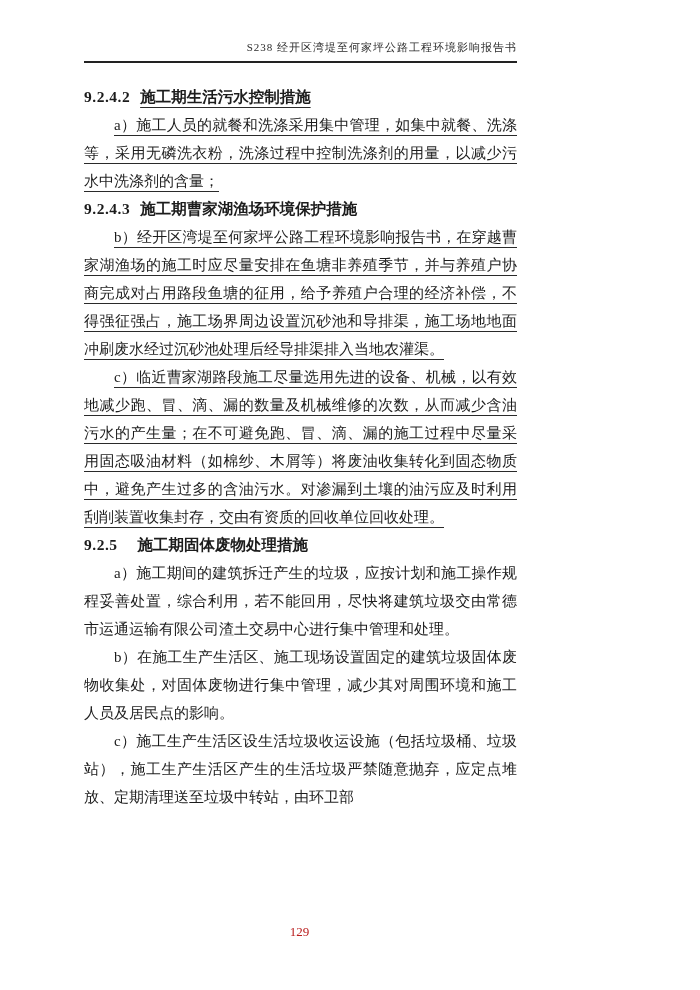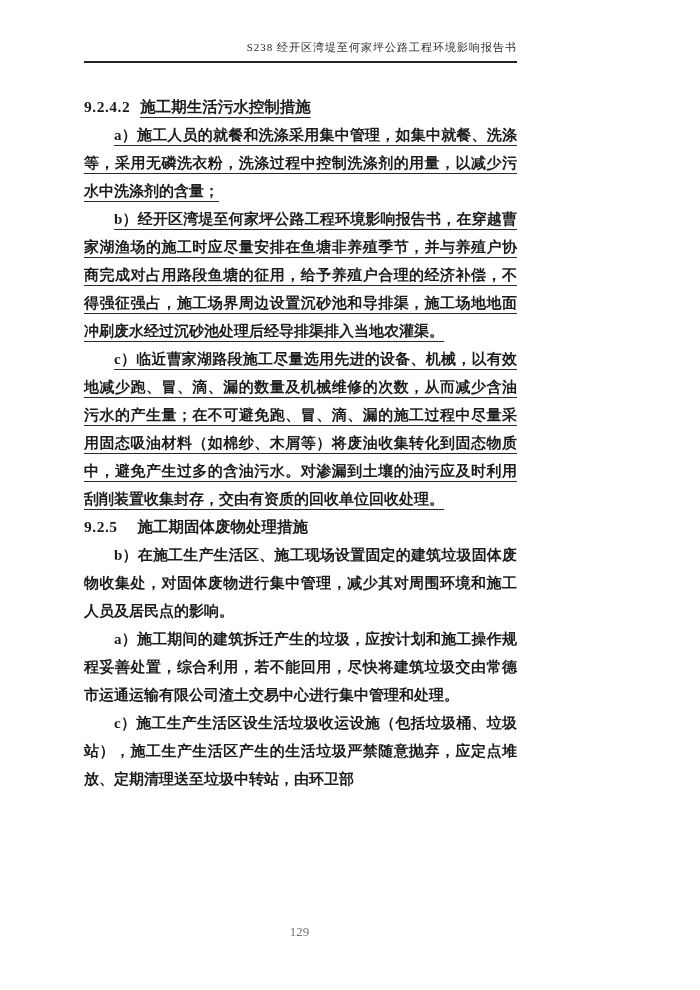--- a/index.html
+++ b/index.html
@@ -30,81 +30,82 @@
     border-bottom: 2px solid #222222;
   }
   .content {
     position: absolute;
     top: 83px;
     left: 84px;
     right: 82px;
     font-size: 15px;
     line-height: 28px;
     text-align: justify;
-    margin-top: 10px;
   }
   .section-heading {
     font-weight: bold;
     font-size: 15.5px;
     line-height: 28px;
     text-align: left;
   }
   .h-num {
     margin-right: 10px;
     letter-spacing: 0.5px;
   }
   .h-num.wide {
     margin-right: 20px;
   }
   .para {
     margin: 0;
     text-indent: 2em;
-    font-weight: bold;
   }
   .u {
     text-decoration: underline;
     text-decoration-thickness: 1px;
     text-underline-offset: 5px;
     text-decoration-color: #2a2a2a;
   }
   .footer {
     position: absolute;
     bottom: 51px;
     left: 0;
     right: 0;
     text-align: center;
     font-size: 13px;
     line-height: 15px;
-    color: #737373;
+    color: #b91c1c;
   }
 </style>
 </head>
 <body>
 
 <div class="page">
 
   <div class="running-header">
     <span>S238 经开区湾堤至何家坪公路工程环境影响报告书</span>
   </div>
 
   <div class="content">
 
     <div class="section-heading">
       <span class="h-num">9.2.4.2</span><span class="u">施工期生活污水控制措施</span>
     </div>
     <p class="para u">a）施工人员的就餐和洗涤采用集中管理，如集中就餐、洗涤等，采用无磷洗衣粉，洗涤过程中控制洗涤剂的用量，以减少污水中洗涤剂的含量；</p>
 
+    <div class="section-heading">
+      <span class="h-num">9.2.4.3</span><span>施工期曹家湖渔场环境保护措施</span>
+    </div>
     <p class="para u">b）经开区湾堤至何家坪公路工程环境影响报告书，在穿越曹家湖渔场的施工时应尽量安排在鱼塘非养殖季节，并与养殖户协商完成对占用路段鱼塘的征用，给予养殖户合理的经济补偿，不得强征强占，施工场界周边设置沉砂池和导排渠，施工场地地面冲刷废水经过沉砂池处理后经导排渠排入当地农灌渠。</p>
     <p class="para u">c）临近曹家湖路段施工尽量选用先进的设备、机械，以有效地减少跑、冒、滴、漏的数量及机械维修的次数，从而减少含油污水的产生量；在不可避免跑、冒、滴、漏的施工过程中尽量采用固态吸油材料（如棉纱、木屑等）将废油收集转化到固态物质中，避免产生过多的含油污水。对渗漏到土壤的油污应及时利用刮削装置收集封存，交由有资质的回收单位回收处理。</p>
 
     <div class="section-heading">
       <span class="h-num wide">9.2.5</span><span>施工期固体废物处理措施</span>
     </div>
+    <p class="para">a）施工期间的建筑拆迁产生的垃圾，应按计划和施工操作规程妥善处置，综合利用，若不能回用，尽快将建筑垃圾交由常德市运通运输有限公司渣土交易中心进行集中管理和处理。</p>
     <p class="para">b）在施工生产生活区、施工现场设置固定的建筑垃圾固体废物收集处，对固体废物进行集中管理，减少其对周围环境和施工人员及居民点的影响。</p>
-    <p class="para">a）施工期间的建筑拆迁产生的垃圾，应按计划和施工操作规程妥善处置，综合利用，若不能回用，尽快将建筑垃圾交由常德市运通运输有限公司渣土交易中心进行集中管理和处理。</p>
     <p class="para">c）施工生产生活区设生活垃圾收运设施（包括垃圾桶、垃圾站），施工生产生活区产生的生活垃圾严禁随意抛弃，应定点堆放、定期清理送至垃圾中转站，由环卫部</p>
 
   </div>
 
   <div class="footer">
     <span>129</span>
   </div>
 
 </div>
 

